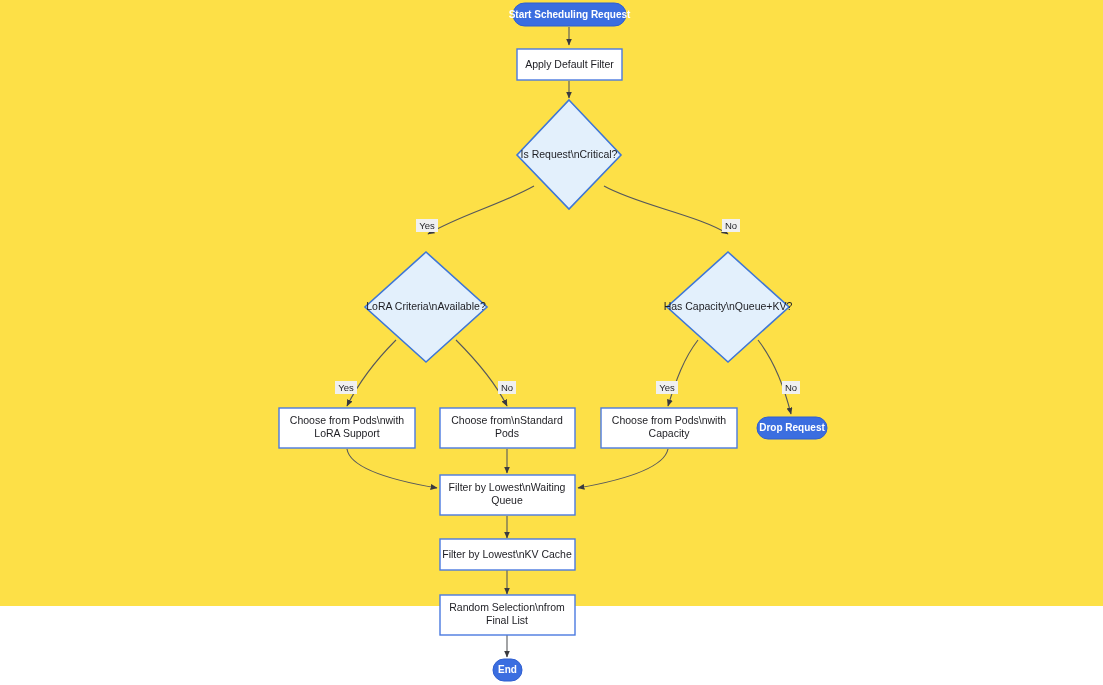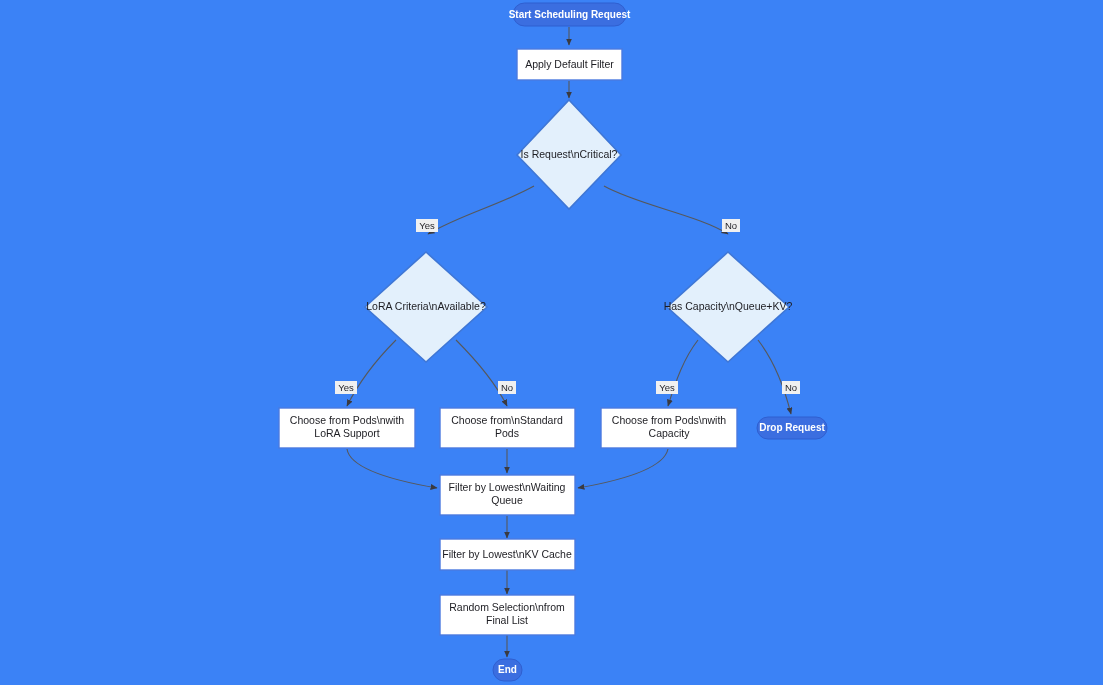--- a/index.html
+++ b/index.html
@@ -9,22 +9,22 @@
   }
   body {
     width: 1103px;
     height: 685px;
     font-family: "Liberation Sans", sans-serif;
     overflow: hidden;
   }
   #flowchart-canvas {
     position: relative;
     width: 1103px;
-    height: 685px;
-    background: #3b82f6;
+    height: 606px;
+    background: #fde047;
   }
   svg.diagram {
     position: absolute;
     inset: 0;
     width: 1103px;
     height: 685px;
   }
   .node-rect {
     fill: #ffffff;
     stroke: #4a7ae0;

